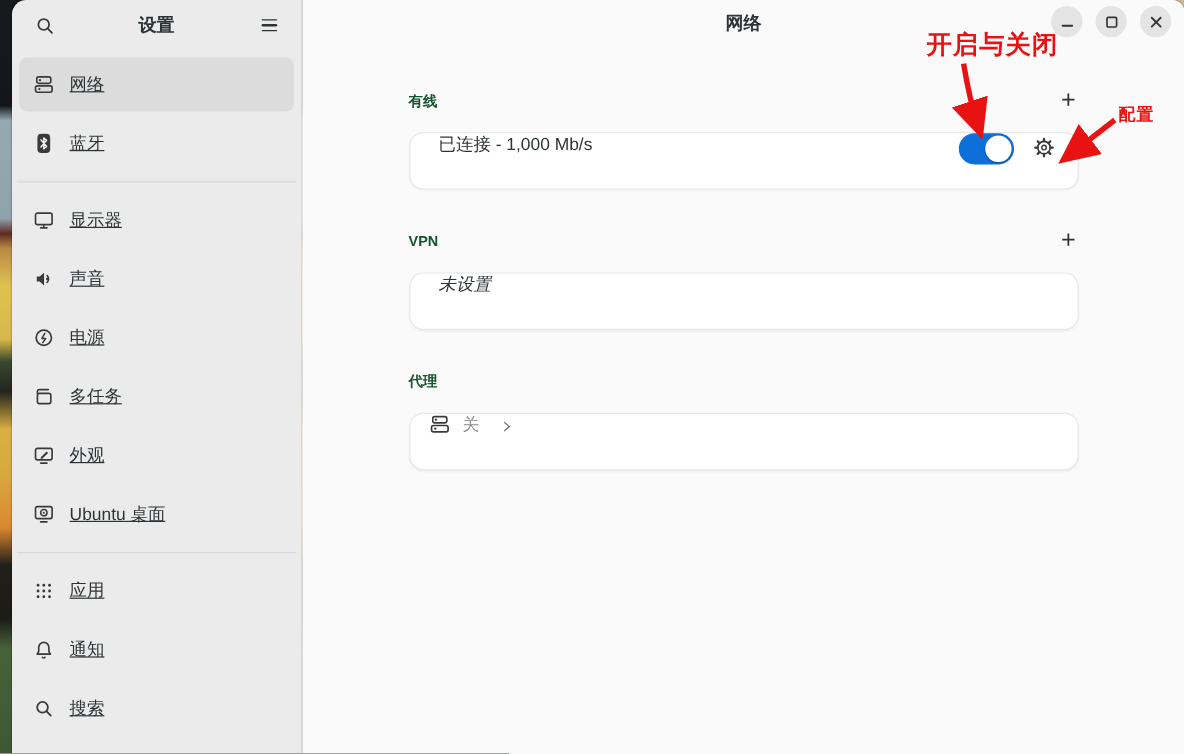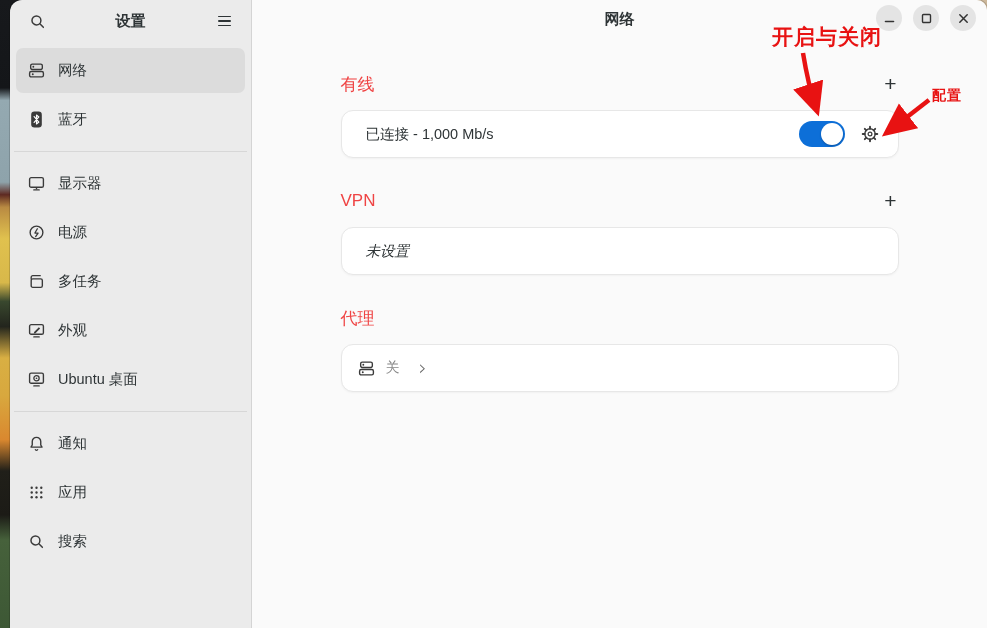--- a/index.html
+++ b/index.html
@@ -13,46 +13,46 @@
       #46613b 86%, #3d5835 100%);
     position:relative; overflow:hidden; color:#2e3436;
   }
   .corner-patch { position:absolute; top:0; right:0; width:22px; height:22px; background:#cdb89b; }
   .window {
     position:absolute; left:10px; top:0; width:977px; height:628px;
     border-radius:12px 10px 0 0; overflow:hidden; display:flex; z-index:1;
     box-shadow:0 0 0 1px rgba(0,0,0,.15);
   }
   
-  .sidebar { width:242px; background:#ebebeb; border-right:1px solid #d4d4d4; flex:none; display:flex; flex-direction:column; }
+  .sidebar { width:242px; background:#ebebeb; border-right:1px solid #d4d4d4; flex:none; display:flex; flex-direction:column;text-decoration:underline; }
   .sb-header { height:42px; display:flex; align-items:center; padding:0 12px; position:relative; }
   .sb-title { position:absolute; left:0; right:0; text-align:center; font-weight:bold; font-size:15px; color:#2e3436; }
   .icon-btn { width:30px; height:30px; border:none; background:transparent; border-radius:6px; display:flex; align-items:center; justify-content:center; cursor:pointer; z-index:1; color:#2e3436; }
   .hamburger { margin-left:auto; flex-direction:column; gap:3px; }
   .hamburger span { display:block; width:13px; height:1.6px; background:#2e3436; border-radius:1px; }
   .nav { padding:6px 4px 0 4px; }
   .nav-item { height:45px; display:flex; align-items:center; gap:13px; padding:0 12px; margin:0 2px 4px 2px; border-radius:7px; cursor:pointer; font-size:14.5px; color:#2e3436; }
   .nav-item.selected { background:#dcdcdc; }
   .nav-divider { height:1px; background:#d7d7d7; margin:9px 0; }
   .ic { width:17px; height:17px; color:#3a3a3a; flex:none; }
   
   .main { flex:1; background:#fafafa; position:relative; display:flex; flex-direction:column; }
   .main-header { height:46px; position:relative; display:flex; align-items:center; }
   .main-title { position:absolute; left:0; right:0; top:10px; text-align:center; font-weight:bold; font-size:15px; color:#2e3436; }
   .win-controls { position:absolute; right:11px; top:5px; display:flex; gap:11px; }
   .wc-btn { width:26px; height:26px; border-radius:50%; background:#e4e4e4; border:none; display:flex; align-items:center; justify-content:center; cursor:pointer; }
   .wc-btn svg { width:11px; height:11px; }
   .content { width:558px; margin:0 auto; }
   .section-header { display:flex; align-items:center; justify-content:space-between; height:18px; }
-  .section-title { font-weight:normal; font-size:17px; color:#ef4444; }
+  .section-title { font-weight:bold; font-size:12px; color:#14532d; }
   .add-btn { background:transparent; border:none; font-size:21px; font-weight:300; color:#2e3436; cursor:pointer; line-height:18px; padding:0 2px; }
   .sh-wired { margin-top:29px; }
   .sh-vpn { margin-top:34px;gap:45px; }
   .sh-proxy { margin-top:34px; }
-  .card { margin-top:17px; height:48px; background:#ffffff; border:1px solid #e7e7e7; border-radius:12px; box-shadow:0 1px 2px rgba(0,0,0,.04); display:flex; align-items:center; padding:0 16px 0 24px; font-size:14.5px; color:#2e3436; }
+  .card { margin-top:17px; height:48px; background:#ffffff; border:1px solid #e7e7e7; border-radius:12px; box-shadow:0 1px 2px rgba(0,0,0,.04); display:flex; padding:0 16px 0 24px; font-size:14.5px; color:#2e3436; }
   .card .row-label { flex:1; }
   .card.plain { cursor:default;font-style:italic; }
   .card.clickable { cursor:pointer; }
   .toggle { width:46px; height:26px; border-radius:13px; background:#0d6fd8; position:relative; flex:none; cursor:pointer; border:none; }
   .toggle .knob { position:absolute; top:2px; right:2px; width:22px; height:22px; border-radius:50%; background:#fff; box-shadow:0 1px 2px rgba(0,0,0,.25); }
   .gear-btn { margin-left:13px; background:transparent; border:none; cursor:pointer; display:flex; align-items:center; justify-content:center; width:24px; height:24px; }
   .proxy-card { padding-left:16px; gap:11px; }
   .proxy-value { color:#888; font-size:14px; margin-right:8px; }
   .chevron { color:#666; font-size:21px; font-weight:300; line-height:1; cursor:pointer; font-family:"DejaVu Sans",sans-serif; }
   
@@ -108,20 +108,28 @@
 
       <div class="nav-item">
         <svg class="ic" viewBox="0 0 16 16">
             <rect x="1.5" y="2.5" width="13" height="9" rx="1.5" fill="none" stroke="currentColor" stroke-width="1.3"></rect>
             <path d="M8 11.5 v2" stroke="currentColor" stroke-width="1.3"></path>
             <path d="M5.5 14 h5" stroke="currentColor" stroke-width="1.3" stroke-linecap="round"></path>
           </svg>
         <span>显示器</span>
       </div>
 
+      <div class="nav-item">
+        <svg class="ic" viewBox="0 0 16 16">
+            <path d="M2.5 6 h2.3 L8.2 3 v10 L4.8 10 H2.5 z" fill="currentColor"></path>
+            <path d="M10.6 5.4 a3.6 3.6 0 0 1 0 5.2" fill="none" stroke="currentColor" stroke-width="1.3" stroke-linecap="round"></path>
+            <circle cx="10.6" cy="8" r="0.9" fill="currentColor"></circle>
+          </svg>
+        <span>声音</span>
+      </div>
 
       <div class="nav-item">
         <svg class="ic" viewBox="0 0 16 16">
             <circle cx="8" cy="8" r="6" fill="none" stroke="currentColor" stroke-width="1.3"></circle>
             <path d="M8.8 4.5 L6.5 8.5 h3 L7.2 11.8" fill="none" stroke="currentColor" stroke-width="1.2" stroke-linejoin="round" stroke-linecap="round"></path>
           </svg>
         <span>电源</span>
       </div>
 
       <div class="nav-item">
@@ -145,44 +153,44 @@
         <svg class="ic" viewBox="0 0 16 16">
             <rect x="1.5" y="2" width="13" height="9.5" rx="1.5" fill="none" stroke="currentColor" stroke-width="1.3"></rect>
             <circle cx="8" cy="6.8" r="2.5" fill="none" stroke="currentColor" stroke-width="1.2"></circle>
             <circle cx="8" cy="6.8" r="0.8" fill="currentColor"></circle>
             <path d="M5.5 14 h5" stroke="currentColor" stroke-width="1.3" stroke-linecap="round"></path>
           </svg>
         <span>Ubuntu 桌面</span>
       </div>
 
       <div class="nav-divider"></div>
-
-      <div class="nav-item">
-        <svg class="ic" viewBox="0 0 16 16">
-            <path d="M8 2.2 a4 4 0 0 1 4 4 v3.2 l1.2 2 H2.8 L4 9.4 v-3.2 a4 4 0 0 1 4 -4 z" fill="none" stroke="currentColor" stroke-width="1.3" stroke-linejoin="round"></path>
-            <path d="M6.7 13.5 a1.4 1.4 0 0 0 2.6 0" fill="none" stroke="currentColor" stroke-width="1.2"></path>
-          </svg>
-        <span>通知</span>
-      </div>
 
       <div class="nav-item">
         <svg class="ic" viewBox="0 0 16 16">
             <g fill="currentColor">
               <circle cx="3.5" cy="3.5" r="1.1"></circle>
               <circle cx="8" cy="3.5" r="1.1"></circle>
               <circle cx="12.5" cy="3.5" r="1.1"></circle>
               <circle cx="3.5" cy="8" r="1.1"></circle>
               <circle cx="8" cy="8" r="1.1"></circle>
               <circle cx="12.5" cy="8" r="1.1"></circle>
               <circle cx="3.5" cy="12.5" r="1.1"></circle>
               <circle cx="8" cy="12.5" r="1.1"></circle>
               <circle cx="12.5" cy="12.5" r="1.1"></circle>
             </g>
           </svg>
         <span>应用</span>
+      </div>
+
+      <div class="nav-item">
+        <svg class="ic" viewBox="0 0 16 16">
+            <path d="M8 2.2 a4 4 0 0 1 4 4 v3.2 l1.2 2 H2.8 L4 9.4 v-3.2 a4 4 0 0 1 4 -4 z" fill="none" stroke="currentColor" stroke-width="1.3" stroke-linejoin="round"></path>
+            <path d="M6.7 13.5 a1.4 1.4 0 0 0 2.6 0" fill="none" stroke="currentColor" stroke-width="1.2"></path>
+          </svg>
+        <span>通知</span>
       </div>
 
       <div class="nav-item">
         <svg class="ic" viewBox="0 0 16 16">
             <circle cx="7" cy="7" r="4.2" fill="none" stroke="currentColor" stroke-width="1.4"></circle>
             <path d="M10.2 10.2 L13.5 13.5" stroke="currentColor" stroke-width="1.4" stroke-linecap="round"></path>
           </svg>
         <span>搜索</span>
       </div>
 

